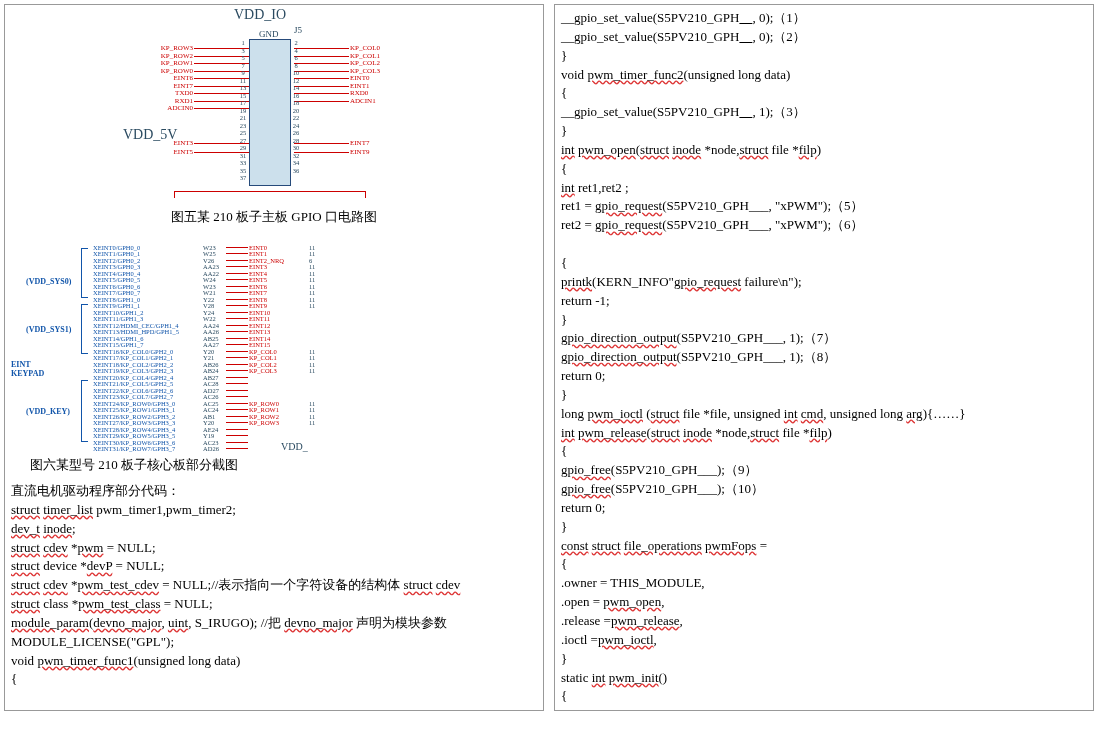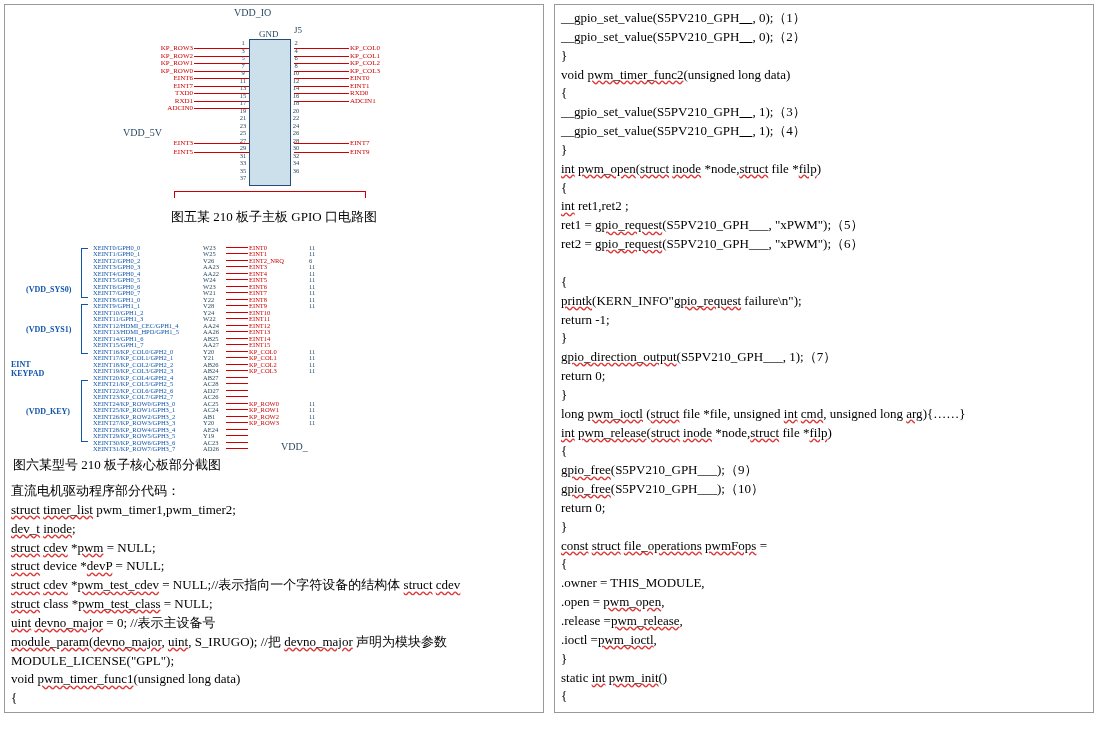--- a/index.html
+++ b/index.html
@@ -144,35 +144,35 @@
   .net-num{ color:#2a4a60; }
   .short-wire{
     display:inline-block;
     width:22px;
     border-top:1px solid #c00;
     vertical-align:middle;
     margin:0 1px;
   }
   .caption2{
     font-size:13px;
-    margin:4px 0 8px 2px;
+    margin:4px 0 8px 19px;
   }
   .code-block{
     font-family:"Times New Roman", serif;
     font-size:13px;
     line-height:1.45;
   }
   .code-block .u{
     text-decoration: underline;
     text-decoration-style: wavy;
     text-decoration-color: #d33;
   }
   .vdd-label{
     position:absolute;
-    font-size:10px;
+    font-size:14px;
     color:#2a4a60;
   }
 </style>
 </head>
 <body>
 
 <div class="columns">
 
   <div class="col">
 
@@ -312,21 +312,21 @@
           <div style="height:7.5px">34</div>
           <div style="height:7.5px">36</div>
         </div>
     </div>
     <div class="caption">图五某 210 板子主板 GPIO 口电路图</div>
 
     <div class="schematic2" id="sch2" style="margin-left:60px">
       <div class="eint-label">EINT<br>KEYPAD</div>
       <div style="position:absolute;left:210px;bottom:0;font-size:10px;color:#2a4a60">VDD_</div>
     <div class="blue-bracket" style="top: 16px; height: 48px;">
-          <div class="bracket-label" style="top: 36px;">(VDD_SYS0)</div>
+          <div class="bracket-label" style="top: 28px;">(VDD_SYS0)</div>
         </div>
         <div class="blue-bracket" style="top: 72px; height: 48px;">
           <div class="bracket-label" style="top: 20px;">(VDD_SYS1)</div>
         </div>
         <div class="blue-bracket" style="top: 148px; height: 60px;">
           <div class="bracket-label" style="top: 26px;">(VDD_KEY)</div>
         </div>
         <div class="net-row" style="top: 12px; left: 22px;">
           <span class="net-blue" style="display:inline-block;width:110px">XEINT0/GPH0_0</span>
           <span class="net-num" style="display:inline-block;width:22px">W23</span>
@@ -542,50 +542,49 @@
 
     <div class="code-block">
       <div>直流电机驱动程序部分代码：</div>
       <div id="left-code">
           <div><span class="u">struct</span> <span class="u">timer_list</span> pwm_timer1,pwm_timer2;</div>
           <div><span class="u">dev_t</span> <span class="u">inode</span>;</div>
           <div><span class="u">struct</span> <span class="u">cdev</span> *<span class="u">pwm</span> = NULL;</div>
           <div><span class="u">struct</span> device *<span class="u">devP</span> = NULL;</div>
           <div><span class="u">struct</span> <span class="u">cdev</span> *<span class="u">pwm_test_cdev</span> = NULL;//表示指向一个字符设备的结构体 <span class="u">struct</span> <span class="u">cdev</span></div>
           <div><span class="u">struct</span> class *<span class="u">pwm_test_class</span> = NULL;</div>
-          <div><span class="u">uint</span> <span class="u">devno_major</span> = 0;   //表示主设备号</div>
           <div><span class="u">module_param</span>(<span class="u">devno_major</span>, <span class="u">uint</span>, S_IRUGO); //把 <span class="u">devno_major</span> 声明为模块参数</div>
           <div>MODULE_LICENSE("GPL");</div>
           <div>void <span class="u">pwm_timer_func1</span>(unsigned long data)</div>
           <div>{</div>
         </div>
     </div>
   </div>
 
   <div class="col">
     <div class="code-block" id="right-code">
         <div>    __gpio_set_value(S5PV210_GPH<span style="text-decoration:underline">&nbsp;&nbsp;&nbsp;&nbsp;</span>, 0);（1）</div>
         <div>    __gpio_set_value(S5PV210_GPH<span style="text-decoration:underline">&nbsp;&nbsp;&nbsp;&nbsp;</span>, 0);（2）</div>
         <div>}</div>
         <div>void <span class="u">pwm_timer_func2</span>(unsigned long data)</div>
         <div>{</div>
         <div>    __gpio_set_value(S5PV210_GPH<span style="text-decoration:underline">&nbsp;&nbsp;&nbsp;&nbsp;</span>, 1);（3）</div>
-        <div>    __gpio_set_value(S5PV210_GPH<span style="text-decoration:underline">&nbsp;&nbsp;&nbsp;&nbsp;</span>, 1);（4）</div>
         <div>}</div>
         <div><span class="u">int</span> <span class="u">pwm_open</span>(<span class="u">struct</span> <span class="u">inode</span> *node,<span class="u">struct</span> file *<span class="u">filp</span>)</div>
         <div>{</div>
         <div><span class="u">int</span> ret1,ret2 ;</div>
         <div>    ret1 = <span class="u">gpio_request</span>(S5PV210_GPH___, "xPWM");（5）</div>
         <div>    ret2 = <span class="u">gpio_request</span>(S5PV210_GPH___, "xPWM");（6）</div>
         <div>&nbsp;</div>
         <div>    {</div>
         <div>        <span class="u">printk</span>(KERN_INFO"<span class="u">gpio_request</span> failure\n");</div>
         <div>        return -1;</div>
         <div>    }</div>
         <div>    <span class="u">gpio_direction_output</span>(S5PV210_GPH___, 1);（7）</div>
+        <div>    <span class="u">gpio_direction_output</span>(S5PV210_GPH___, 1);（8）</div>
         <div>     return 0;</div>
         <div>}</div>
         <div>long    <span class="u">pwm_ioctl</span> (<span class="u">struct</span> file *file,   unsigned <span class="u">int</span>    <span class="u">cmd</span>, unsigned long <span class="u">arg</span>){……}</div>
         <div><span class="u">int</span> <span class="u">pwm_release</span>(<span class="u">struct</span> <span class="u">inode</span> *node,<span class="u">struct</span> file *<span class="u">filp</span>)</div>
         <div>{</div>
         <div>    <span class="u">gpio_free</span>(S5PV210_GPH___);（9）</div>
         <div>    <span class="u">gpio_free</span>(S5PV210_GPH___);（10）</div>
         <div>    return 0;</div>
         <div>}</div>
         <div><span class="u">const</span> <span class="u">struct</span> <span class="u">file_operations</span> <span class="u">pwmFops</span> =</div>

